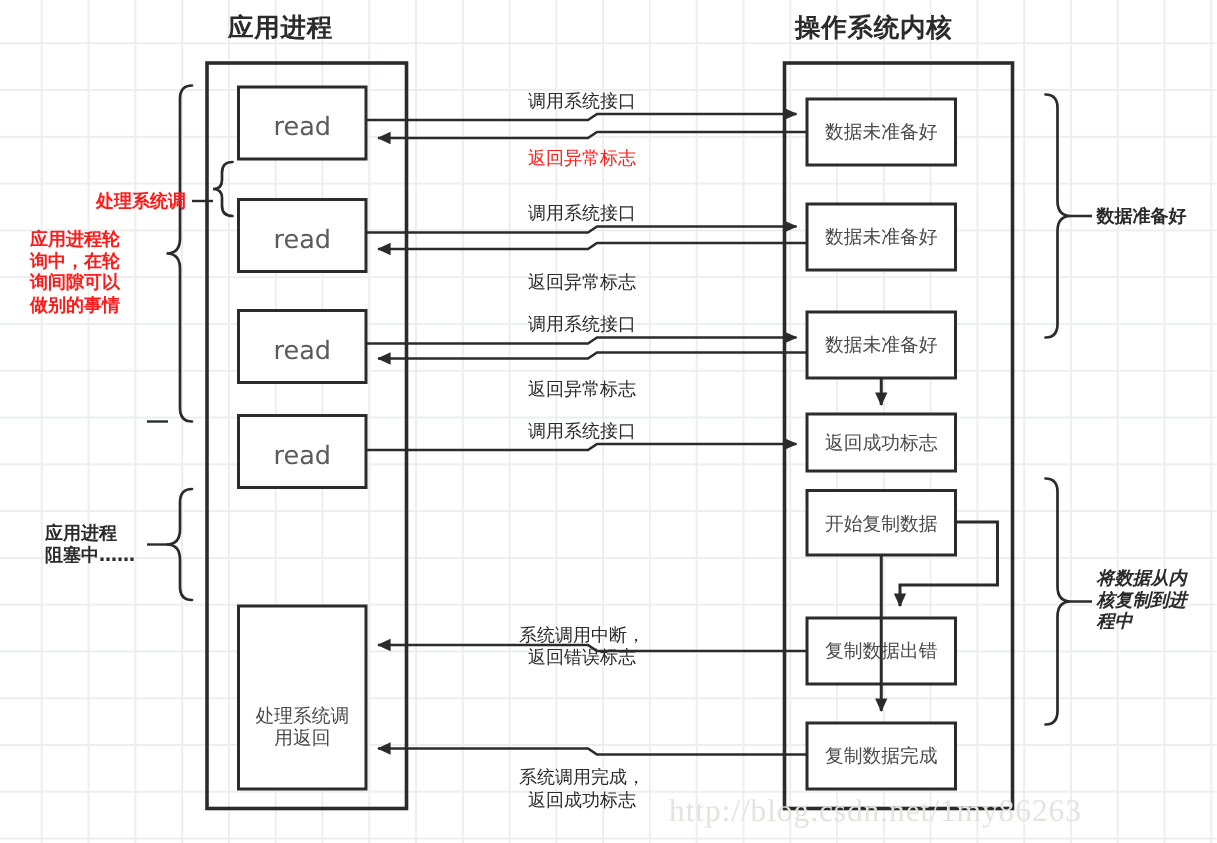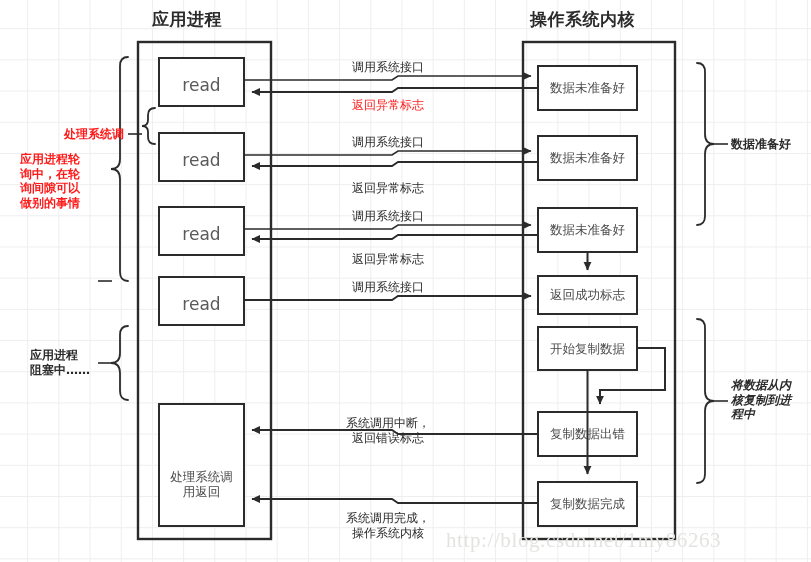--- a/index.html
+++ b/index.html
@@ -138,21 +138,21 @@
   <div class="txt midlabel" style="left:288px;top:181px;width:200px;">返回异常标志</div>
 
   <div class="txt midlabel" style="left:288px;top:209px;width:200px;">调用系统接口</div>
   <div class="txt midlabel" style="left:288px;top:252px;width:200px;">返回异常标志</div>
 
   <div class="txt midlabel" style="left:288px;top:280px;width:200px;">调用系统接口</div>
 
   <div class="txt midlabel" style="left:288px;top:416px;width:200px;">系统调用中断，
 返回错误标志</div>
   <div class="txt midlabel" style="left:288px;top:511px;width:200px;">系统调用完成，
-操作系统内核</div>
+返回成功标志</div>
 
   <div class="txt bracelabel red" style="left:62px;top:127px;text-align:right;width:62px;">处理系统调</div>
 
   <div class="txt bracelabel red" style="left:20px;top:152px;width:74px;">应用进程轮
 询中，在轮
 询间隙可以
 做别的事情</div>
 
   <div class="txt bracelabel" style="left:30px;top:348px;width:80px;">应用进程
 阻塞中……</div>

